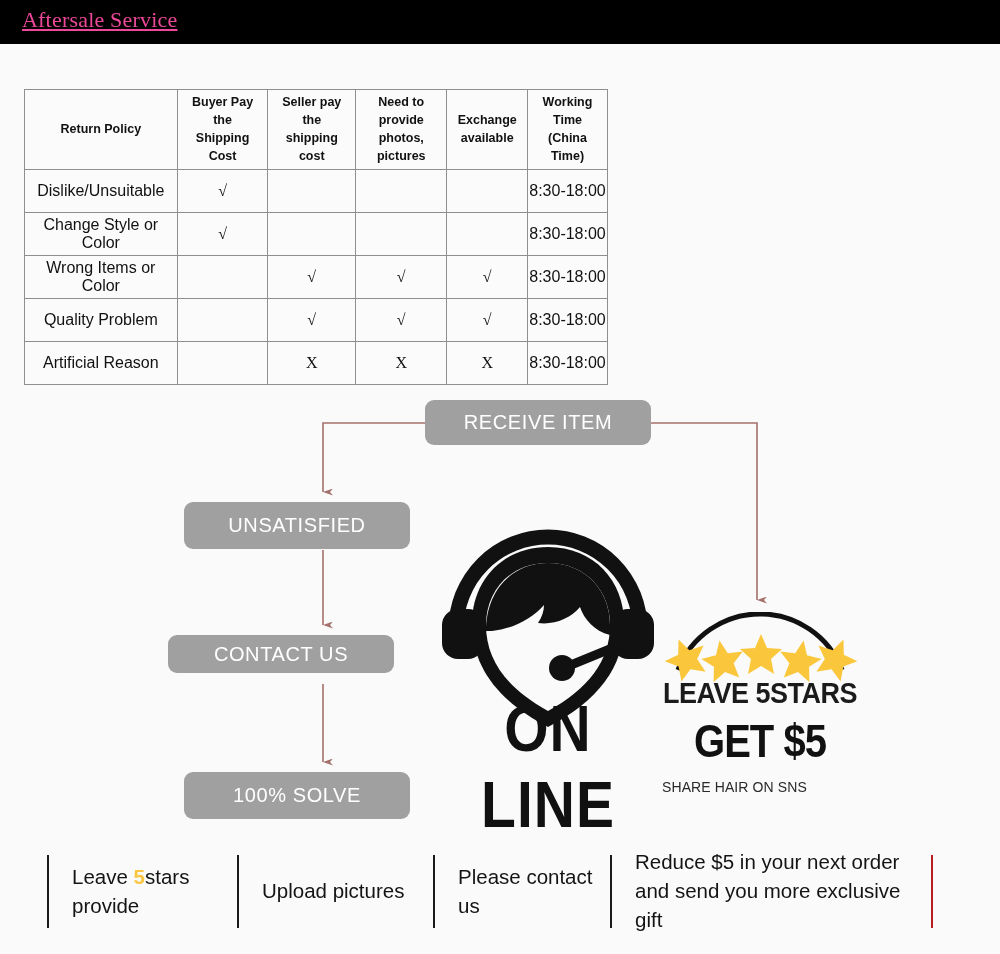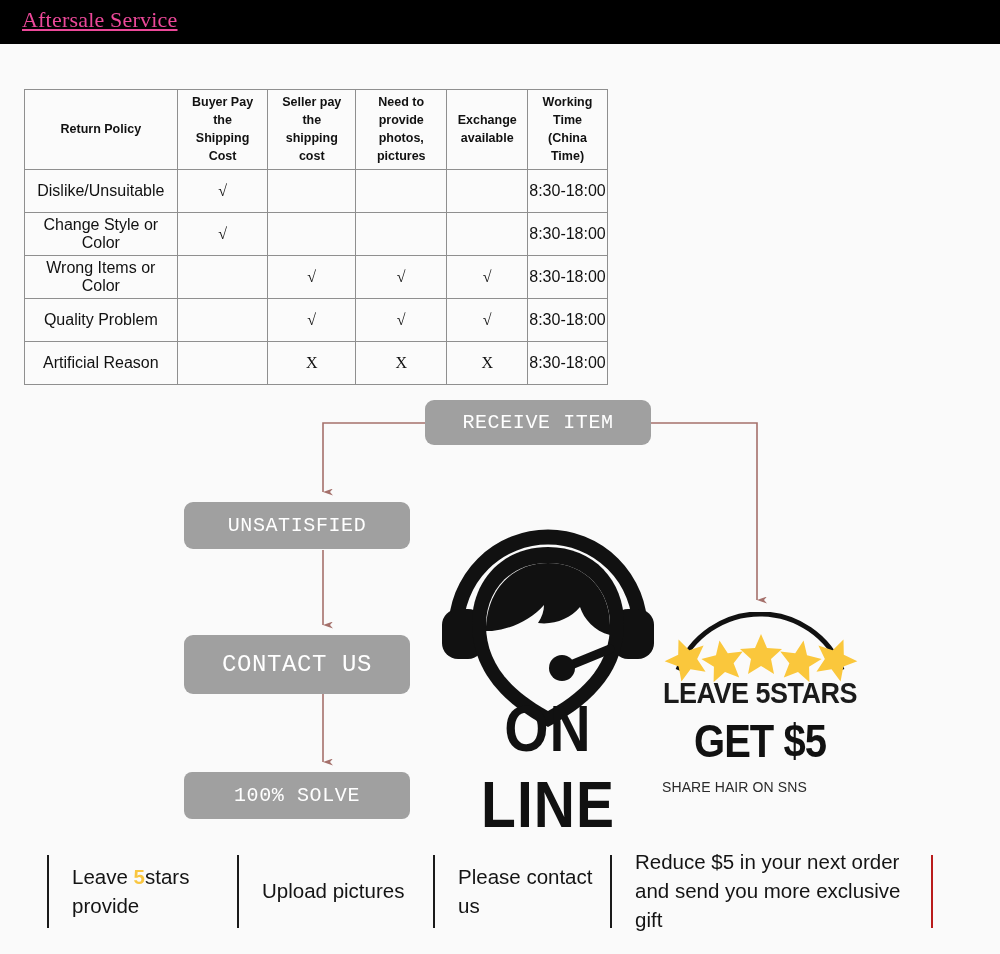--- a/index.html
+++ b/index.html
@@ -58,28 +58,28 @@
   }
   .mark-x { font-size: 21px; }
   .hdr-line { display: block; }
 
   
   .flow-box {
     position: absolute;
     background: #a0a0a0;
     border-radius: 9px;
     color: #ffffff;
-    font-family: Liberation Mono, monospace;
+    font-family: Liberation Sans, sans-serif;
     display: flex; align-items: center; justify-content: center;
     letter-spacing: .6px;
   }
   #box-receive { left: 425px; top: 400px; width: 226px; height: 45px; font-size: 20px; }
   #box-unsat   { left: 184px; top: 502px; width: 226px; height: 47px; font-size: 20px; }
-  #box-contact { left: 184px; top: 635px; width: 226px; height: 59px; font-size: 24px; }
-  #box-solve   { left: 184px; top: 772px; width: 226px; height: 47px; font-size: 20px; border-radius: 8px; }
+  #box-contact { left: 168px; top: 635px; width: 226px; height: 38px; font-size: 20px; }
+  #box-solve   { left: 184px; top: 772px; width: 226px; height: 47px; font-size: 20px; }
 
   .flow-svg { position: absolute; left: 0; top: 0; width: 1000px; height: 954px; pointer-events: none; }
 
   
   #online-graphic { position: absolute; left: 438px; top: 489px; width: 220px; height: 260px; }
   #online-text {
     position: absolute; left: 438px; top: 690px; width: 220px;
     text-align: center;
     font-family: "Liberation Sans", sans-serif;
     font-weight: bold;

